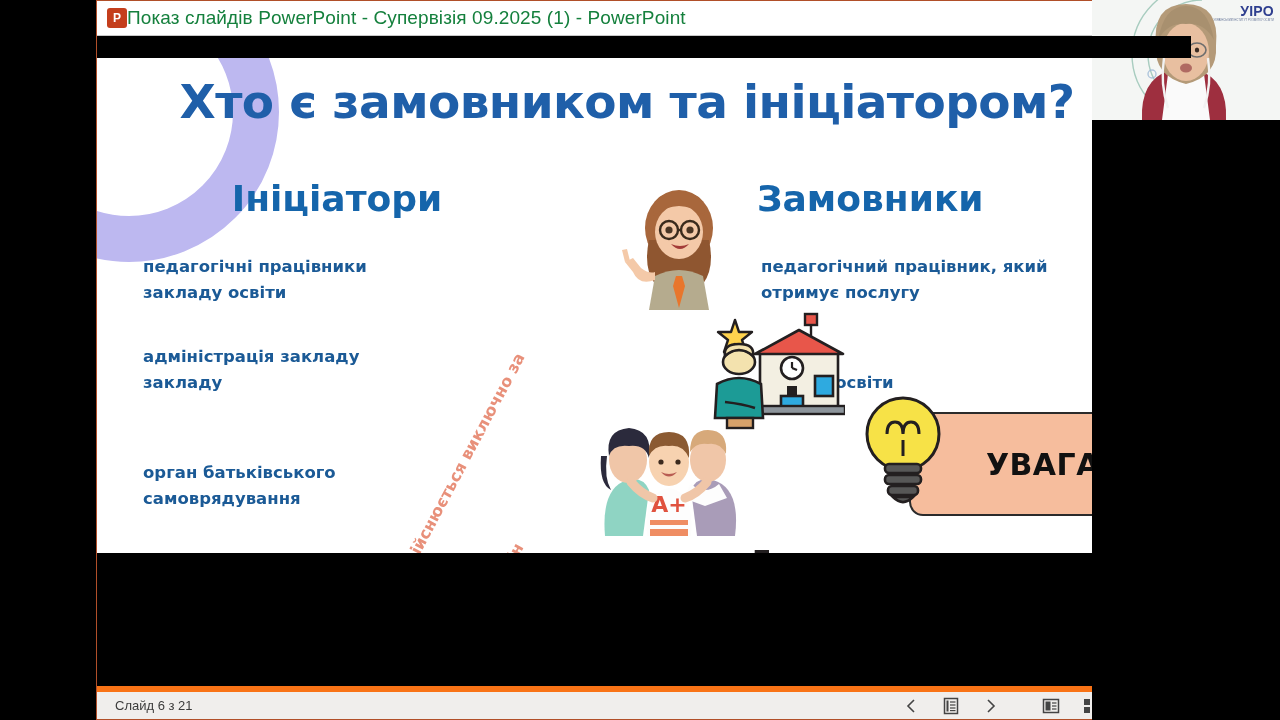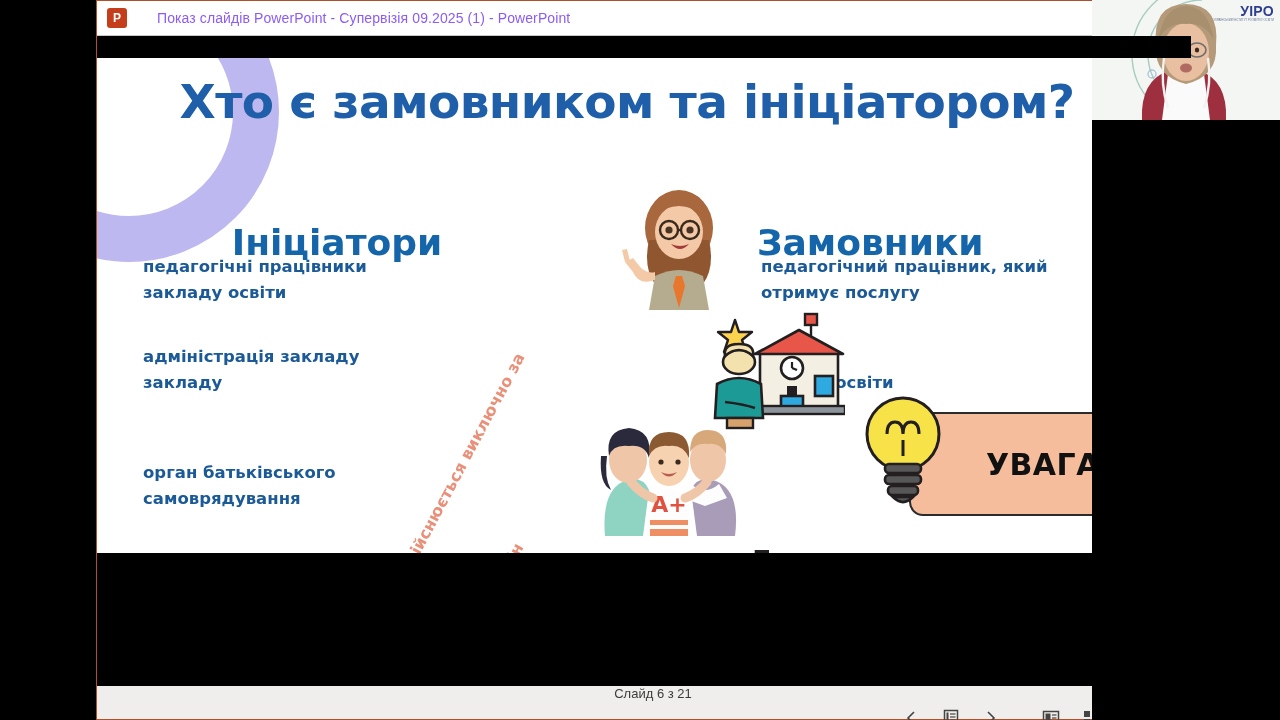--- a/index.html
+++ b/index.html
@@ -17,21 +17,21 @@
   .titlebar{
     position:relative;height:34px;background:#fff;
     border-bottom:1px solid #c8c8c8;display:flex;align-items:center;
   }
   .pp-logo{
     width:20px;height:20px;margin-left:10px;border-radius:3px;
     background:#c43e1c;display:flex;align-items:center;justify-content:center;
     color:#fff;font-size:12px;font-weight:bold;flex:none;
   }
   .title-text{
-    margin-left:30px;font-size:14px;color:#8b5cf6;white-space:nowrap;
+    margin-left:0;font-size:19px;color:#15803d;white-space:nowrap;
     letter-spacing:.1px;
   }
   .win-min{
     position:absolute;right:36px;top:0;width:44px;height:34px;
     display:flex;align-items:center;justify-content:center;
   }
   .win-min i{display:block;width:13px;height:2px;background:#333;}
 
   
   .slide-wrap{position:relative;width:1094px;height:650px;background:#000;overflow:hidden;}
@@ -55,21 +55,20 @@
   .slide-title{
     position:absolute;left:0;top:16px;width:1060px;text-align:center;
     font-size:47px;font-weight:bold;color:#1f5fa9;letter-spacing:-.6px;
     font-family:"DejaVu Sans","Liberation Sans",sans-serif;
     white-space:nowrap;
   }
 
   .col-head{
     position:absolute;font-size:36px;font-weight:bold;color:#1565ab;
     font-family:"DejaVu Sans","Liberation Sans",sans-serif;
-    margin-top:44px;
   }
   .col-head.left{left:110px;top:120px;width:260px;text-align:center;}
   .col-head.right{left:660px;top:120px;width:320px;text-align:left;}
 
   .bullet{
     position:absolute;font-size:16.5px;font-weight:bold;color:#1b5a96;
     line-height:1.55;
     font-family:"DejaVu Sans","Liberation Sans",sans-serif;
   }
   .bullet.l{left:46px;width:280px;}
@@ -95,21 +94,21 @@
     font-size:30px;font-weight:bold;color:#111;letter-spacing:.5px;
     font-family:"DejaVu Sans","Liberation Sans",sans-serif;
   }
   .bulb{position:absolute;left:0px;top:0px;}
 
   .art{position:absolute;}
 
   
   .statusbar{
     position:absolute;left:0;bottom:0;width:100%;height:34px;background:#f0eeec;
-    border-top:1px solid #f97316;display:flex;align-items:center;box-sizing:border-box;flex-direction:column;
+    border-top:7px solid #f97316;display:flex;align-items:center;box-sizing:border-box;
   }
   .status-text{margin-left:18px;font-size:13px;color:#3b3b3b;}
   .status-right{margin-left:auto;display:flex;align-items:center;height:100%;}
   .sb-btn{
     width:40px;height:34px;display:flex;align-items:center;justify-content:center;
     color:#444;
   }
   .sb-btn.active{background:#ddd9d6;}
   .sb-gap{width:20px;}
 

